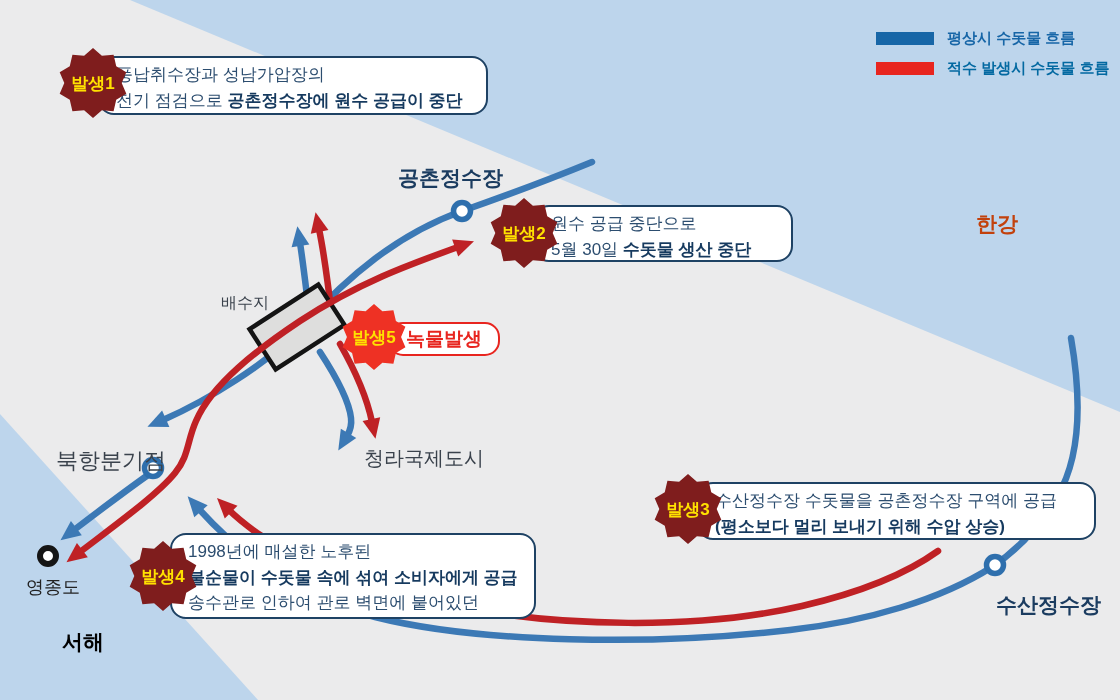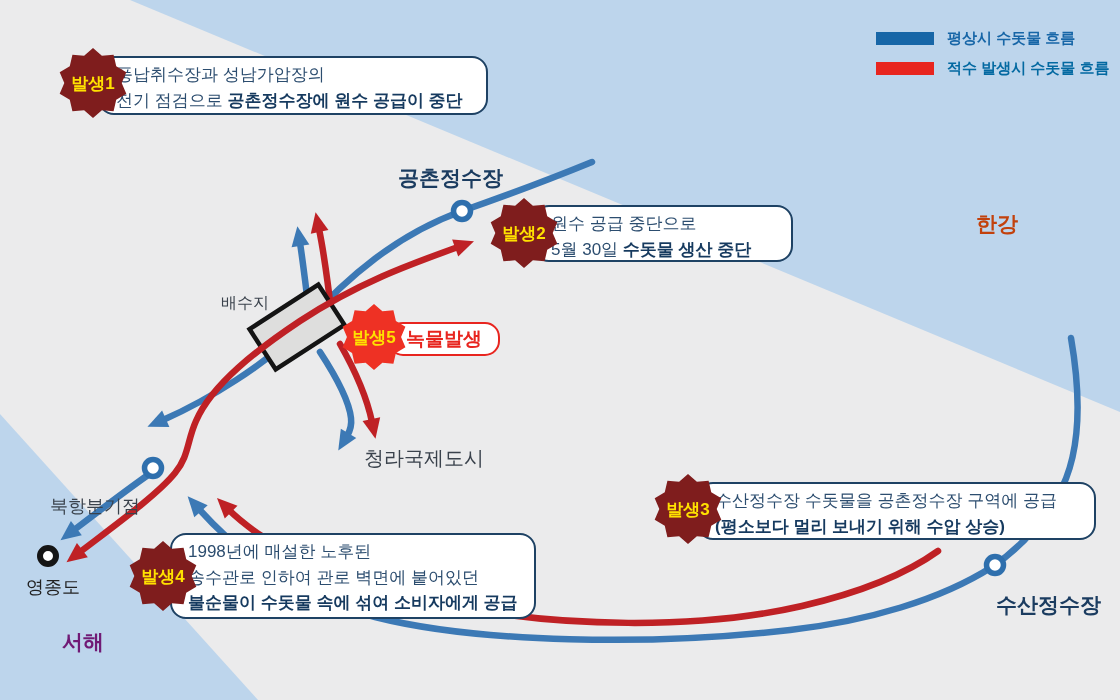--- a/index.html
+++ b/index.html
@@ -4,21 +4,21 @@
 <style>
   html,body{margin:0;padding:0;background:#888;}
   #stage{
     position:relative;width:1120px;height:700px;overflow:hidden;
     background:#ebebec;
     font-family:"Liberation Sans","DejaVu Sans",sans-serif;
   }
   #map-svg{position:absolute;left:0;top:0;}
   .label{position:absolute;white-space:nowrap;color:#3a424c;}
   .label.plant{font-weight:bold;color:#1b3c60;font-size:21px;}
-  .label.water{color:#701a75;font-size:21px;font-weight:bold;}
+  .label.water{color:#000000;font-size:21px;font-weight:bold;}
   .callout{
     position:absolute;background:#ffffff;border:2.5px solid #1e4264;
     border-radius:16px;padding:4px 14px 6px 16px;box-sizing:border-box;
     font-size:17px;line-height:1.5;color:#2c4d6f;overflow:hidden;
   }
   .callout b{color:#163a5f;}
   .callout.red5{
     border-color:#e8251f;color:#e8251f;font-weight:bold;font-size:19px;
     text-align:center;padding:2px 8px;border-radius:15px;line-height:1.4;
   }
@@ -108,30 +108,30 @@
   <div class="badge" style="left:489px;top:198px;width:70px;height:70px;">발생2</div>
 
   <div class="callout z5" style="left:697px;top:482px;width:399px;height:58px;">
     <div><span>수산정수장 수돗물을 공촌정수장 구역에 공급</span><b></b></div>
     <div><span></span><b>(평소보다 멀리 보내기 위해 수압 상승)</b></div>
   </div>
   <div class="badge" style="left:653px;top:474px;width:70px;height:70px;">발생3</div>
 
   <div class="callout z5" style="left:170px;top:533px;width:366px;height:86px;">
     <div><span>1998년에 매설한 노후된</span><b></b></div>
+    <div><span></span><b>불순물이 수돗물 속에 섞여 소비자에게 공급</b></div>
     <div><span>송수관로 인하여 관로 벽면에 붙어있던</span><b></b></div>
-    <div><span></span><b>불순물이 수돗물 속에 섞여 소비자에게 공급</b></div>
   </div>
   <div class="badge" style="left:128px;top:541px;width:70px;height:70px;">발생4</div>
 
   <div class="callout red5 z5" style="left:388px;top:322px;width:112px;height:34px;">녹물발생</div>
   <div class="badge red" style="left:341px;top:304px;width:66px;height:66px;">발생5</div>
 
   <div class="label plant" style="left:398px;top:164px;">공촌정수장</div>
   <div class="label" style="left:221px;top:293px;font-size:16px;">배수지</div>
   <div class="label" style="left:364px;top:445px;font-size:20px;">청라국제도시</div>
-  <div class="label" style="left:50px;top:446px;font-size:18px;margin-top:48px;">북항분기점</div>
+  <div class="label" style="left:56px;top:446px;font-size:22px;">북항분기점</div>
   <div class="label" style="left:26px;top:575px;font-size:18px;color:#222;text-align:center;">영종도</div>
   <div class="label water" style="left:62px;top:628px;">서해</div>
   <div class="label water" style="left:976px;top:210px;color:#c2410c;">한강</div>
   <div class="label plant" style="left:996px;top:591px;">수산정수장</div>
 
 </div>
 
 </body></html>

